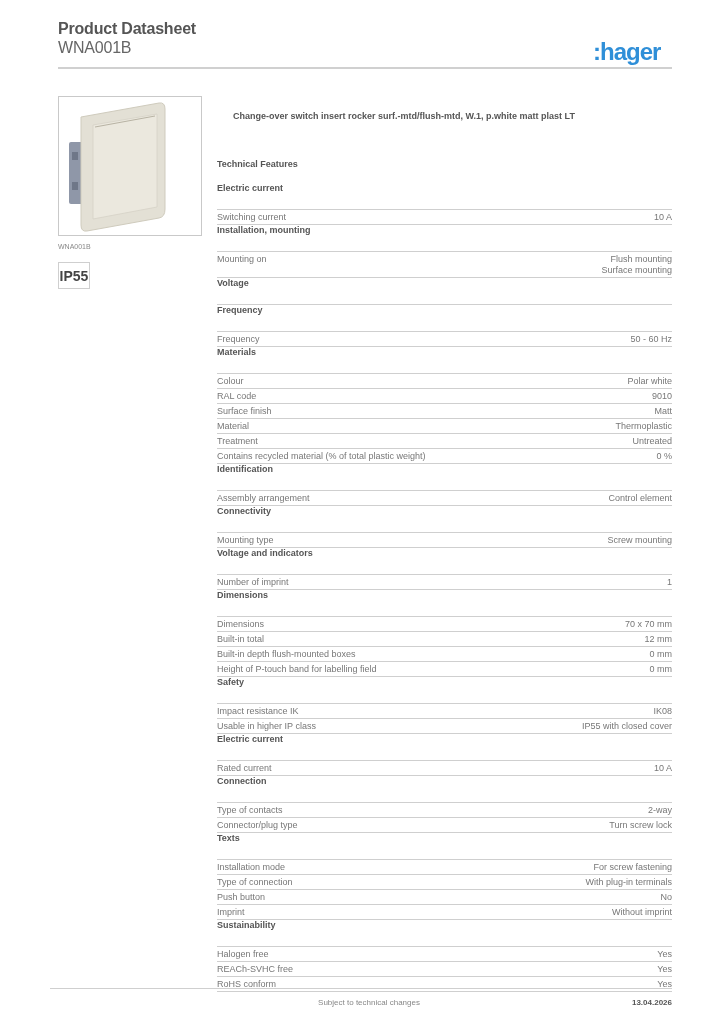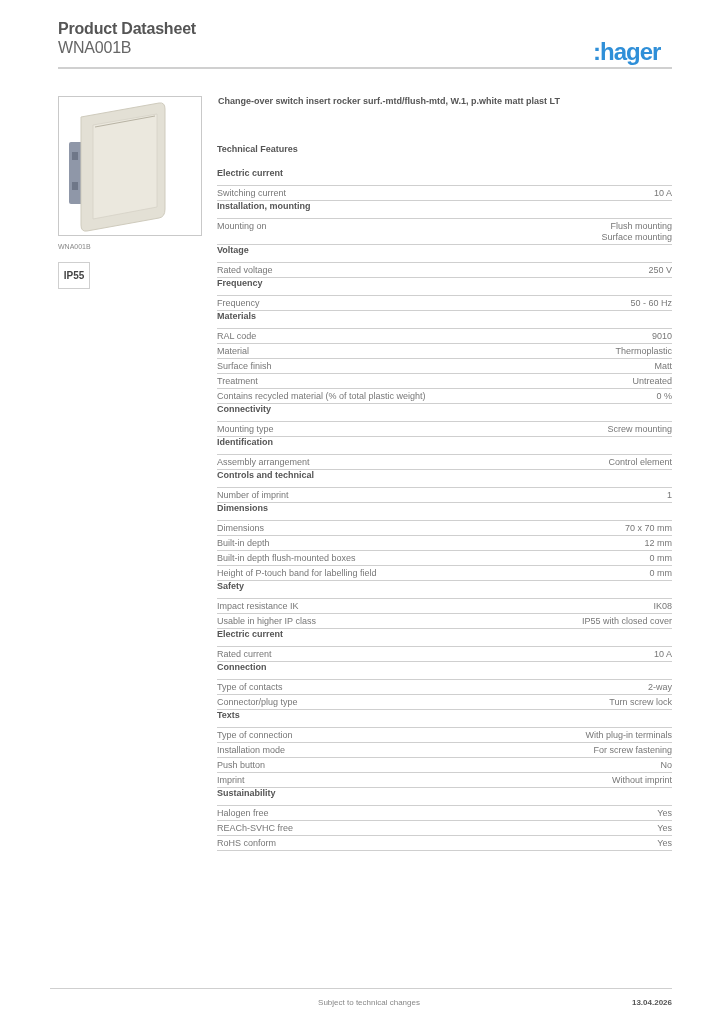--- a/index.html
+++ b/index.html
@@ -6,28 +6,28 @@
   body { width: 724px; height: 1024px; position: relative; overflow: hidden;
          font-family: "Liberation Sans", sans-serif; color: #555; }
   .header-title { position: absolute; left: 58px; top: 20px; font-size: 16px; font-weight: bold; color: #555; letter-spacing: -0.2px; }
   .header-sub { position: absolute; left: 58px; top: 39px; font-size: 16px; color: #666; letter-spacing: -0.2px; }
   .logo { position: absolute; left: 593px; top: 38px; font-size: 24px; font-weight: bold; color: #2f8fd8; letter-spacing: -1px; }
   .top-rule { position: absolute; left: 58px; top: 67px; width: 614px; height: 2px; background: #d0d0d0; }
 
   .product-img { position: absolute; left: 58px; top: 96px; width: 142px; height: 138px; border: 1px solid #c9c9c9; background: #fff; }
   .img-caption { position: absolute; left: 58px; top: 243px; font-size: 7px; color: #888; }
   .ip-badge { position: absolute; left: 58px; top: 262px; width: 30px; height: 25px; border: 1px solid #cfcfcf;
-              font-size: 10px; font-weight: bold; color: #444; display: flex; align-items: center; justify-content: center; }
+              font-size: 14px; font-weight: bold; color: #444; display: flex; align-items: center; justify-content: center; }
 
   .content { position: absolute; left: 217px; top: 94px; width: 455px; }
-  .product-desc { font-size: 9px; font-weight: bold; color: #555; height: 12px; line-height: 12px; margin: 1px; }
+  .product-desc { font-size: 9px; font-weight: bold; color: #555; height: 12px; line-height: 12px; margin: 16px; }
   .tech-title { font-size: 9px; font-weight: bold; color: #555; margin-top: 36px; height: 12px; line-height: 12px; }
   .section { margin-top: 0; }
   .section:first-of-type { margin-top: 13px; }
-  .sec-title { font-size: 9px; font-weight: bold; color: #555; height: 11px; line-height: 11px; border-bottom: 1px solid #cfcfcf; padding-bottom: 6px; }
+  .sec-title { font-size: 9px; font-weight: bold; color: #555; height: 11px; line-height: 11px; border-bottom: 1px solid #cfcfcf; padding-bottom: 15px; }
   .row { display: flex; justify-content: space-between; font-size: 9px; color: #777; line-height: 11px;
          padding: 2px 0 1px 0; border-bottom: 1px solid #cfcfcf; }
   .row .val { text-align: right; }
   .row .val span { display: block; }
 
   .bottom-rule { position: absolute; left: 50px; top: 988px; width: 622px; height: 1px; background: #cfcfcf; }
   .footer-note { position: absolute; left: 0; width: 738px; text-align: center; top: 998px; font-size: 8px; color: #888; }
   .footer-date { position: absolute; right: 52px; top: 998px; font-size: 8px; font-weight: bold; color: #555; }
 </style>
 </head>
@@ -69,106 +69,106 @@
         <div class="row">
           <span>Mounting on</span>
           <span class="val">
             <span>Flush mounting</span>
             <span>Surface mounting</span>
           </span>
         </div>
       </div>
       <div class="section">
         <div class="sec-title">Voltage</div>
-        <div class="row">
-          <span>Rated voltage</span>
-          <span class="val">
-            <span>250 V</span>
-          </span>
-        </div>
       </div>
       <div class="section">
         <div class="sec-title">Frequency</div>
         <div class="row">
           <span>Frequency</span>
           <span class="val">
             <span>50 - 60 Hz</span>
           </span>
         </div>
       </div>
       <div class="section">
         <div class="sec-title">Materials</div>
         <div class="row">
+          <span>Colour</span>
+          <span class="val">
+            <span>Polar white</span>
+          </span>
+        </div>
+        <div class="row">
           <span>RAL code</span>
           <span class="val">
             <span>9010</span>
           </span>
         </div>
         <div class="row">
+          <span>Surface finish</span>
+          <span class="val">
+            <span>Matt</span>
+          </span>
+        </div>
+        <div class="row">
           <span>Material</span>
           <span class="val">
             <span>Thermoplastic</span>
           </span>
         </div>
         <div class="row">
-          <span>Surface finish</span>
-          <span class="val">
-            <span>Matt</span>
-          </span>
-        </div>
-        <div class="row">
           <span>Treatment</span>
           <span class="val">
             <span>Untreated</span>
           </span>
         </div>
         <div class="row">
           <span>Contains recycled material (% of total plastic weight)</span>
           <span class="val">
             <span>0 %</span>
           </span>
         </div>
       </div>
       <div class="section">
+        <div class="sec-title">Identification</div>
+        <div class="row">
+          <span>Assembly arrangement</span>
+          <span class="val">
+            <span>Control element</span>
+          </span>
+        </div>
+      </div>
+      <div class="section">
         <div class="sec-title">Connectivity</div>
         <div class="row">
           <span>Mounting type</span>
           <span class="val">
             <span>Screw mounting</span>
           </span>
         </div>
       </div>
       <div class="section">
-        <div class="sec-title">Identification</div>
-        <div class="row">
-          <span>Assembly arrangement</span>
-          <span class="val">
-            <span>Control element</span>
-          </span>
-        </div>
-      </div>
-      <div class="section">
-        <div class="sec-title">Controls and technical</div>
+        <div class="sec-title">Voltage and indicators</div>
         <div class="row">
           <span>Number of imprint</span>
           <span class="val">
             <span>1</span>
           </span>
         </div>
       </div>
       <div class="section">
         <div class="sec-title">Dimensions</div>
         <div class="row">
           <span>Dimensions</span>
           <span class="val">
             <span>70 x 70 mm</span>
           </span>
         </div>
         <div class="row">
-          <span>Built-in depth</span>
+          <span>Built-in total</span>
           <span class="val">
             <span>12 mm</span>
           </span>
         </div>
         <div class="row">
           <span>Built-in depth flush-mounted boxes</span>
           <span class="val">
             <span>0 mm</span>
           </span>
         </div>
@@ -214,29 +214,29 @@
         <div class="row">
           <span>Connector/plug type</span>
           <span class="val">
             <span>Turn screw lock</span>
           </span>
         </div>
       </div>
       <div class="section">
         <div class="sec-title">Texts</div>
         <div class="row">
+          <span>Installation mode</span>
+          <span class="val">
+            <span>For screw fastening</span>
+          </span>
+        </div>
+        <div class="row">
           <span>Type of connection</span>
           <span class="val">
             <span>With plug-in terminals</span>
-          </span>
-        </div>
-        <div class="row">
-          <span>Installation mode</span>
-          <span class="val">
-            <span>For screw fastening</span>
           </span>
         </div>
         <div class="row">
           <span>Push button</span>
           <span class="val">
             <span>No</span>
           </span>
         </div>
         <div class="row">
           <span>Imprint</span>

